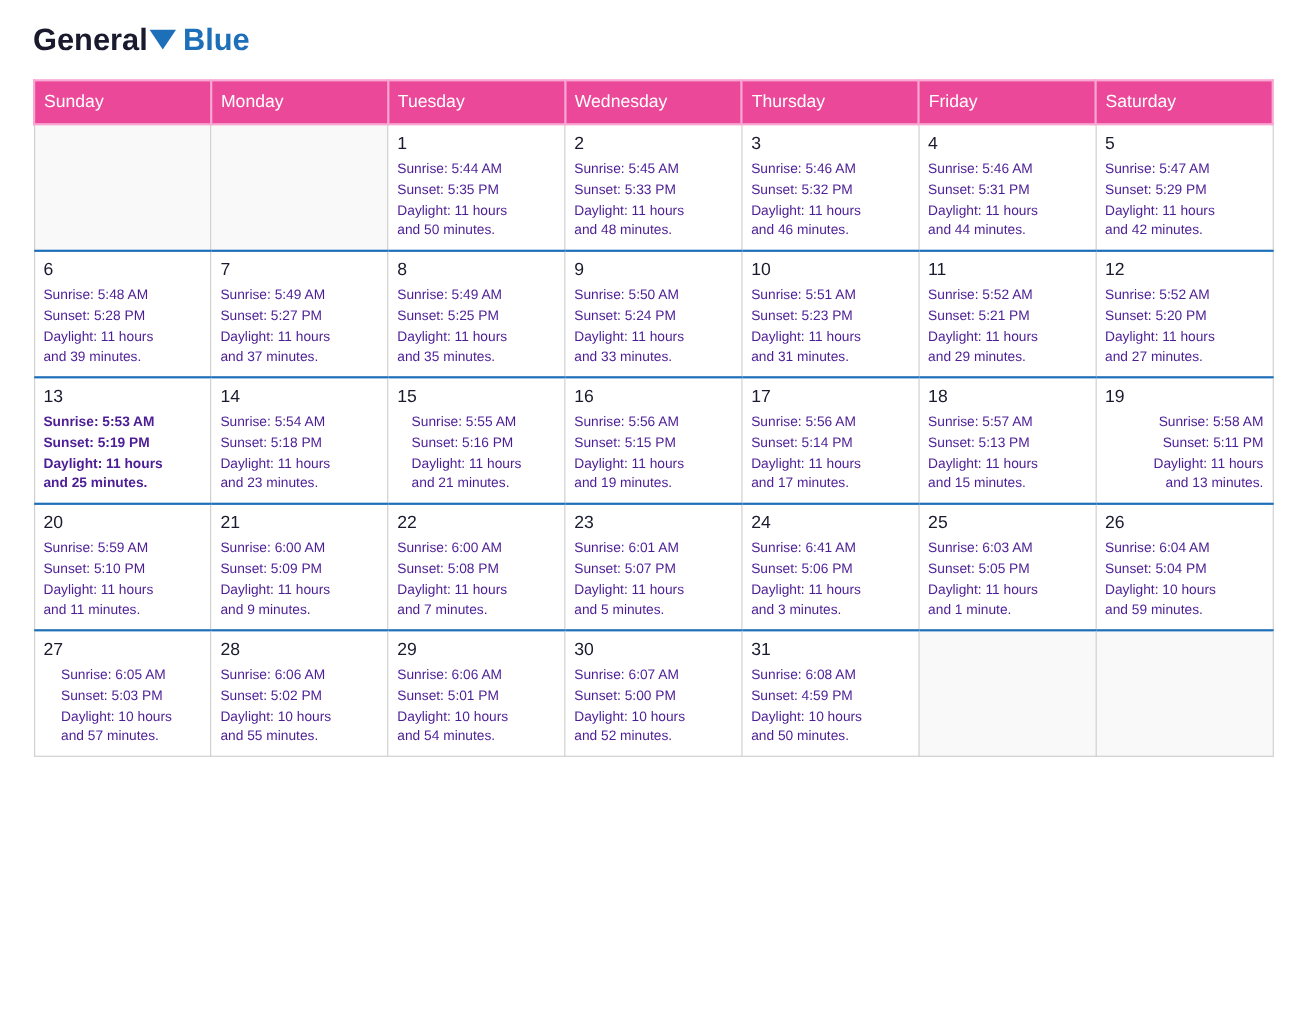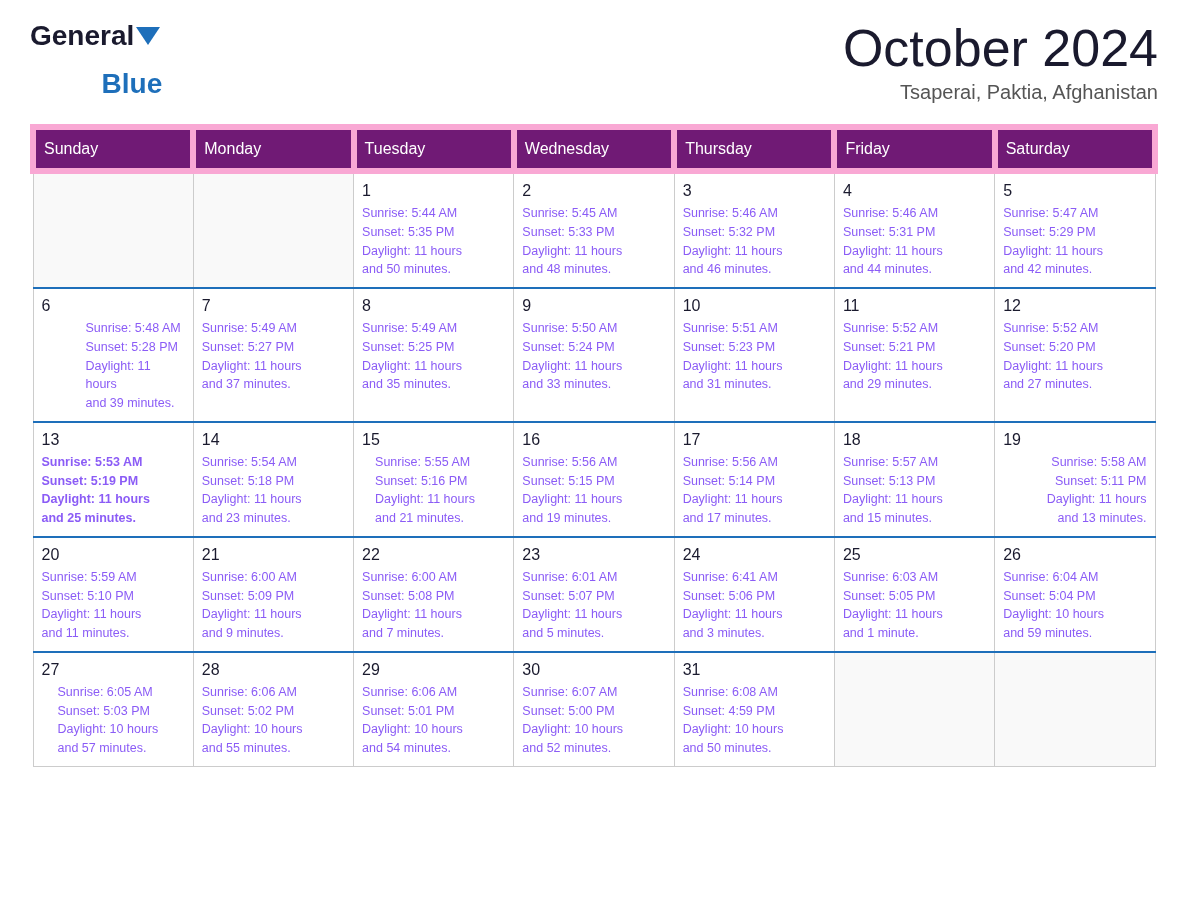--- a/index.html
+++ b/index.html
@@ -12,23 +12,22 @@
       min-height: 918px;
     }
     .header {
       display: flex;
       justify-content: space-between;
       align-items: flex-start;
       margin-bottom: 20px;
     }
     .logo {
       display: flex;
-      flex-direction: column;
-      align-items: flex-end;
-      gap: 16px;
+      flex-direction: row;
+      align-items: flex-start;
     }
     .logo-text {
       display: flex;
       align-items: center;
       font-size: 28px;
       font-weight: bold;
       color: #1a1a2e;
     }
     .logo-general { color: #1a1a2e; }
     .logo-triangle {
@@ -56,27 +55,27 @@
       font-size: 20px;
       color: #555;
       margin-top: 4px;
     }
     .calendar {
       width: 100%;
       border-collapse: collapse;
       border: 1px solid #aaa;
     }
     .calendar th {
-      background-color: #701a75;
+      background-color: #ec4899;
       color: #fff;
       padding: 10px 8px;
       text-align: left;
       font-size: 16px;
       font-weight: normal;
-      border: 6px solid #f9a8d4;
+      border: 2px solid #f9a8d4;
     }
     .calendar td {
       border: 1px solid #ccc;
       vertical-align: top;
       padding: 8px;
       width: calc(100%/7);
       min-height: 110px;
       font-size: 13px;
       color: #333;
       background: #fff;
@@ -87,43 +86,39 @@
     .day-number {
       font-size: 16px;
       font-weight: normal;
       color: #1a1a2e;
       margin-bottom: 4px;
       display: block;
     }
     .day-info {
       font-size: 12.5px;
       line-height: 1.5;
-      color: #8b5cf6;
+      color: #4c1d95;
     }
     .row-divider td {
       border-top: 2px solid #1e6fba;
     }
   </style>
 </head>
 <body>
 
 <div class="header">
   <div class="logo">
     <div class="logo-text">
       <span class="logo-general">General</span>
       <span class="logo-triangle"></span>
     </div>
     <div style="margin-left:4px;">
       <span class="logo-blue">Blue</span>
     </div>
   </div>
-  <div class="title-section">
-    <div class="month-title">October 2024</div>
-    <div class="location">Tsaperai, Paktia, Afghanistan</div>
-  </div>
 </div>
 
 <table class="calendar">
   <thead>
     <tr>
     <th>Sunday</th>
         <th>Monday</th>
         <th>Tuesday</th>
         <th>Wednesday</th>
         <th>Thursday</th>
@@ -167,21 +162,21 @@
           <span class="day-number">5</span>
           <div class="day-info" style="white-space: pre-line;">Sunrise: 5:47 AM
 Sunset: 5:29 PM
 Daylight: 11 hours
 and 42 minutes.</div>
         </td>
       </tr>
       <tr class="row-divider">
         <td>
           <span class="day-number">6</span>
-          <div class="day-info" style="white-space: pre-line; margin-left: 44px;">Sunrise: 5:48 AM
+          <div class="day-info" style="white-space: pre-line;">Sunrise: 5:48 AM
 Sunset: 5:28 PM
 Daylight: 11 hours
 and 39 minutes.</div>
         </td>
         <td>
           <span class="day-number">7</span>
           <div class="day-info" style="white-space: pre-line;">Sunrise: 5:49 AM
 Sunset: 5:27 PM
 Daylight: 11 hours
 and 37 minutes.</div>

